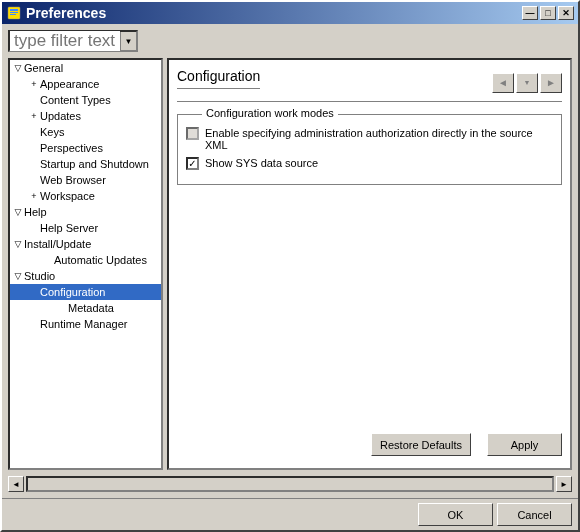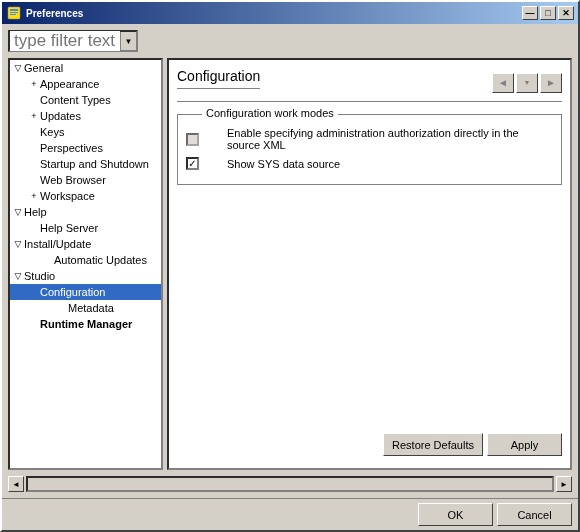--- a/index.html
+++ b/index.html
@@ -41,21 +41,21 @@
       justify-content: center;
     }
 
     .title-bar-icon svg {
       width: 14px;
       height: 14px;
     }
 
     .title-bar-text {
       color: white;
-      font-size: 10px;
+      font-size: 14px;
       font-weight: bold;
       flex: 1;
     }
 
     .title-bar-buttons {
       display: flex;
       gap: 2px;
     }
 
     .title-btn {
@@ -225,23 +225,21 @@
       position: absolute;
       top: -8px;
       left: 24px;
       background: white;
       padding: 0 4px;
       font-size: 11px;
     }
 
     .checkbox-row {
       display: flex;
-      align-items: center;
       margin-bottom: 6px;
-      gap: 22px;
     }
 
     .checkbox {
       width: 13px;
       height: 13px;
       border: 2px inset #808080;
       background: #d4d0c8;
       margin-right: 6px;
       display: flex;
       align-items: center;
@@ -468,21 +466,21 @@
           </div>
         </div>
 
         <div class="tree-item">
           <div class="tree-row" style="padding-left:30px;margin-left:28px;">
             <span class="item-label">Metadata</span>
           </div>
         </div>
 
         <div class="tree-item">
-          <div class="tree-row" style="padding-left:30px;font-weight:bold;">
+          <div class="tree-row" style="padding-left:30px;">
             <span class="item-label">Runtime Manager</span>
           </div>
         </div>
       </div>
 
       <div class="right-panel">
         <div class="right-panel-header">
           <span class="config-title">Configuration</span>
           <div style="display:flex; gap:2px;">
             <div class="nav-btn disabled">
@@ -508,21 +506,21 @@
           <div class="checkbox-row">
             <div class="checkbox checked"></div>
             <span class="checkbox-label">Show SYS data source</span>
           </div>
         </div>
 
         <div style="flex:1;"></div>
 
         <div class="bottom-buttons">
           <div style="flex:1;"></div>
-          <div style="display:flex; gap:4px;">
+          <div style="display:flex; gap:16px;">
             <button class="btn restore">Restore Defaults</button>
             <button class="btn">Apply</button>
           </div>
         </div>
       </div>
     </div>
 
     <div class="scroll-row">
       <div class="scroll-btn">◄</div>
       <div class="scroll-bar"></div>

